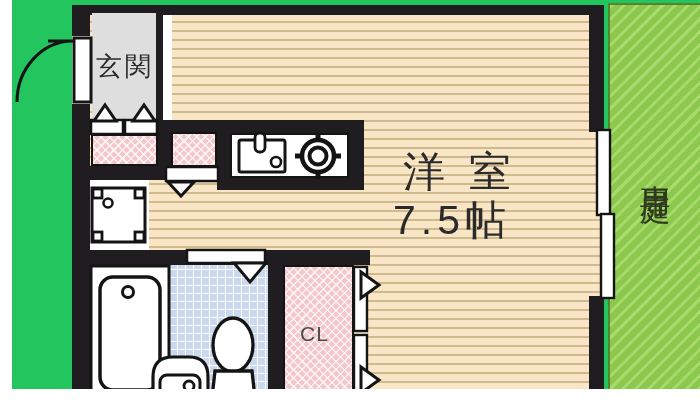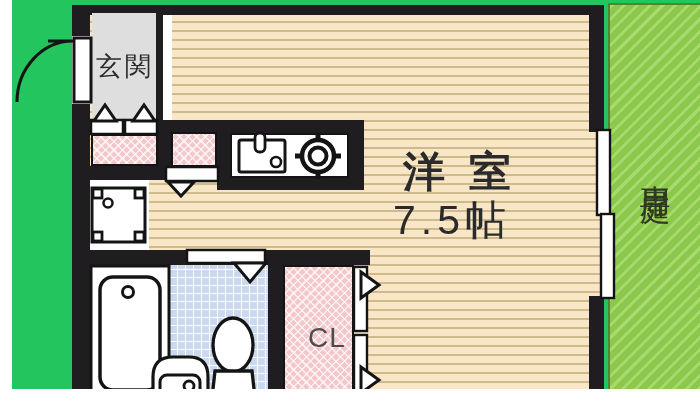--- a/index.html
+++ b/index.html
@@ -33,25 +33,25 @@
       repeating-linear-gradient(90deg,#fff 0 1.5px,rgba(0,0,0,0) 1.5px 8px);}
   .garden{background-color:var(--garden-green);
     background-image:repeating-linear-gradient(135deg,var(--garden-stripe) 0 3px,rgba(0,0,0,0) 3px 9px);
     border:2px solid var(--garden-border);}
   .white{background:#fff;}
   .gray{background:var(--entrance-floor);}
   .counter{background:#fff;border:2.5px solid var(--ink);}
   svg.overlay{position:absolute;left:0;top:0;z-index:20;pointer-events:none;}
   .label{position:absolute;z-index:30;color:var(--text);line-height:1.05;white-space:nowrap;}
   .lbl-genkan{left:84px;top:53px;font-size:26px;letter-spacing:3px;}
-  .lbl-room{left:391px;top:150px;font-size:42px;letter-spacing:24px;font-weight:bold;}
+  .lbl-room{left:391px;top:150px;font-size:42px;letter-spacing:24px;}
   .lbl-size{left:381px;top:199px;font-size:41px;letter-spacing:5px;}
   .lbl-garden{left:626px;top:160px;font-size:31px;letter-spacing:4px;
       writing-mode:vertical-rl;text-orientation:upright;color:#303a20;}
-  .lbl-cl{left:296px;top:323px;font-size:28px;letter-spacing:1px;color:#4c4c4c;}
+  .lbl-cl{left:288px;top:323px;font-size:21px;letter-spacing:1px;color:#4c4c4c;}
 </style>
 </head>
 <body>
 
 <div id="plan">
 
   <div class="abs floor" style="left:60px;top:5px;width:532px;height:407px;"></div>
 
   <div class="abs garden" style="left:596px;top:3px;width:97px;height:409px;"></div>
 

